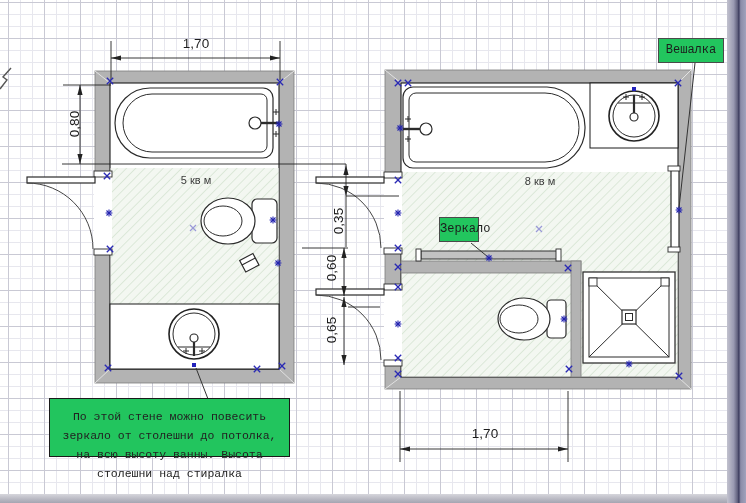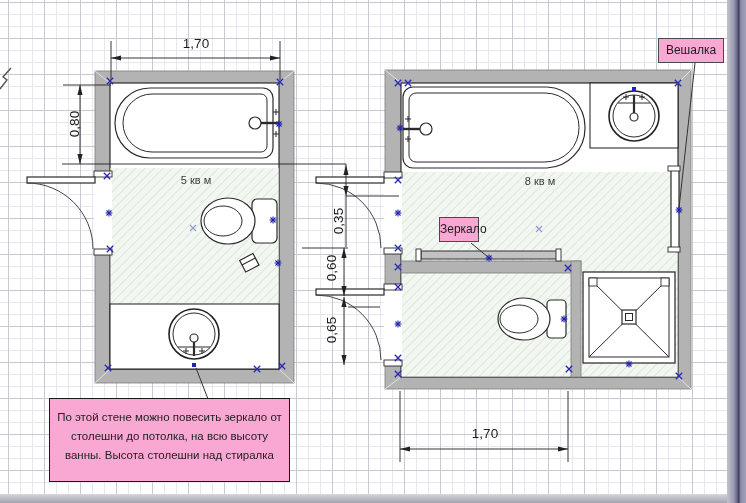--- a/index.html
+++ b/index.html
@@ -23,26 +23,26 @@
   .edge-right{
     position:absolute;top:0;right:0;width:19px;height:503px;
     background:linear-gradient(to right,#c2c2ce 0%,#9a9ab2 35%,#62627f 55%,#3c3c5e 62%,#8c8ca8 72%,#a2a2bc 100%);
   }
   .edge-bottom{
     position:absolute;left:0;bottom:0;width:727px;height:9px;
     background:linear-gradient(to bottom,#d6d6dc 0%,#b7b7c1 60%,#a5a5b1 100%);
   }
   svg{position:absolute;left:0;top:0;}
   .callout-box{
-    position:absolute;background:#f9a8d4;border:1px solid #4a4a4a;
-    color:#1c1c1c;text-align:center;box-sizing:border-box;
+    position:absolute;background:#22c55e;border:1px solid #4a4a4a;
+    color:#1c1c1c;text-align:center;box-sizing:border-box;font-family:Liberation Mono, monospace;
   }
   .callout-small{font-size:12px;line-height:23px;height:25px;}
   .note-box{
-    left:49px;top:398px;width:241px;height:84px;border:1px solid #1a1a1a;
+    left:49px;top:398px;width:241px;height:59px;border:1px solid #1a1a1a;
     font-size:11.5px;line-height:1.64;padding:9px 3px 0 3px;color:#222;
   }
   .hanger-box{left:658px;top:38px;width:66px;}
   .mirror-box{left:439px;top:217px;width:40px;}
   .dimline{stroke:#222;stroke-width:0.9;fill:none;}
   .wall{fill:#b3b3b3;stroke:#7d7d7d;stroke-width:0.8;}
   .room{fill:#ffffff;stroke:#1a1a1a;stroke-width:1.1;}
   .fixture{fill:#ffffff;stroke:#2b2b2b;stroke-width:1.2;}
   .fixline{fill:none;stroke:#2b2b2b;stroke-width:1;}
   .dimtext{font-family:"Liberation Sans",sans-serif;font-size:13.5px;fill:#1c1c1c;}

